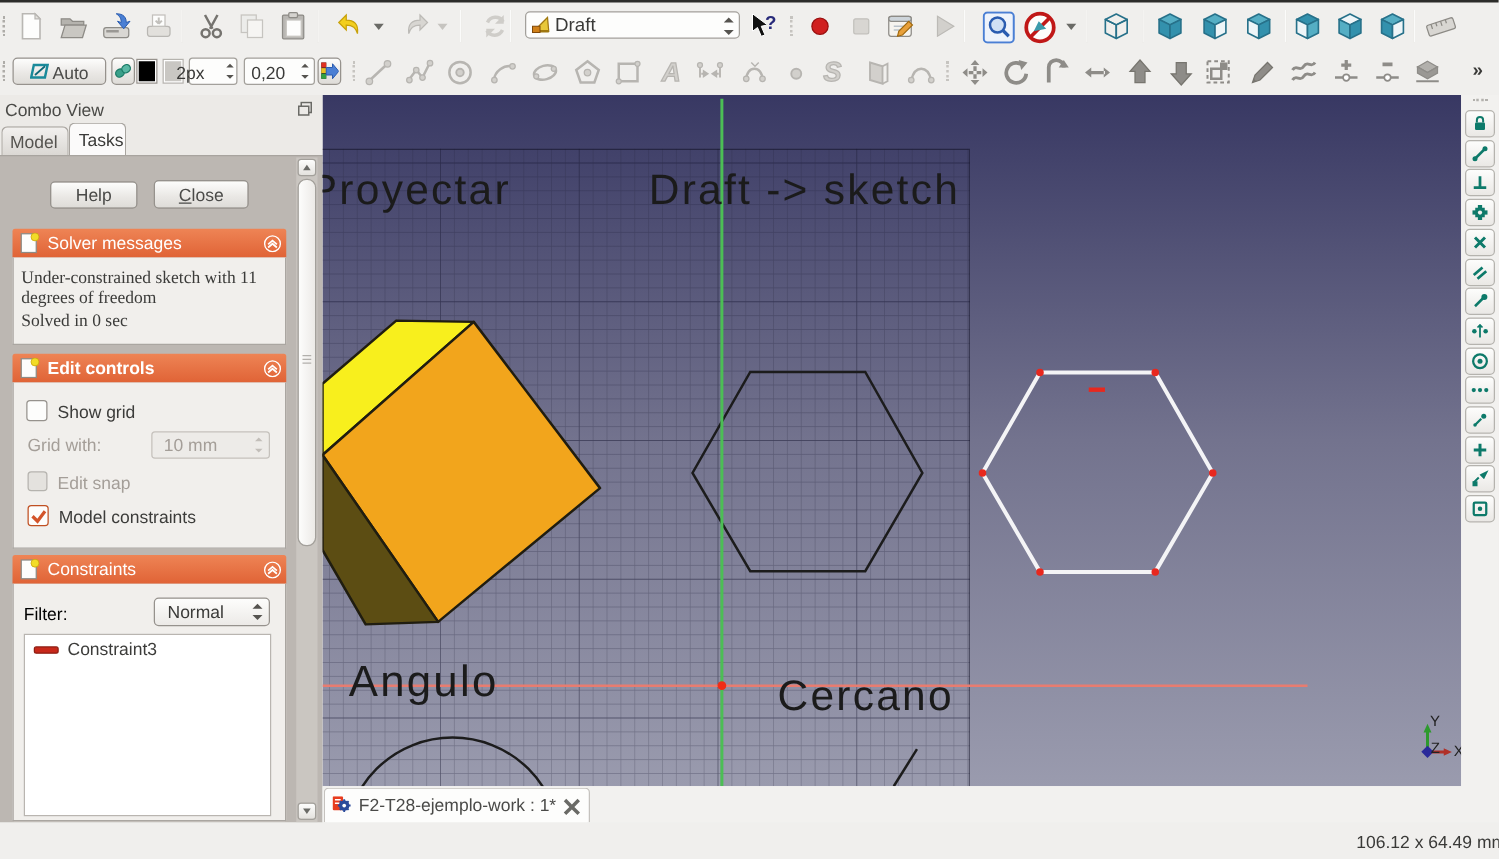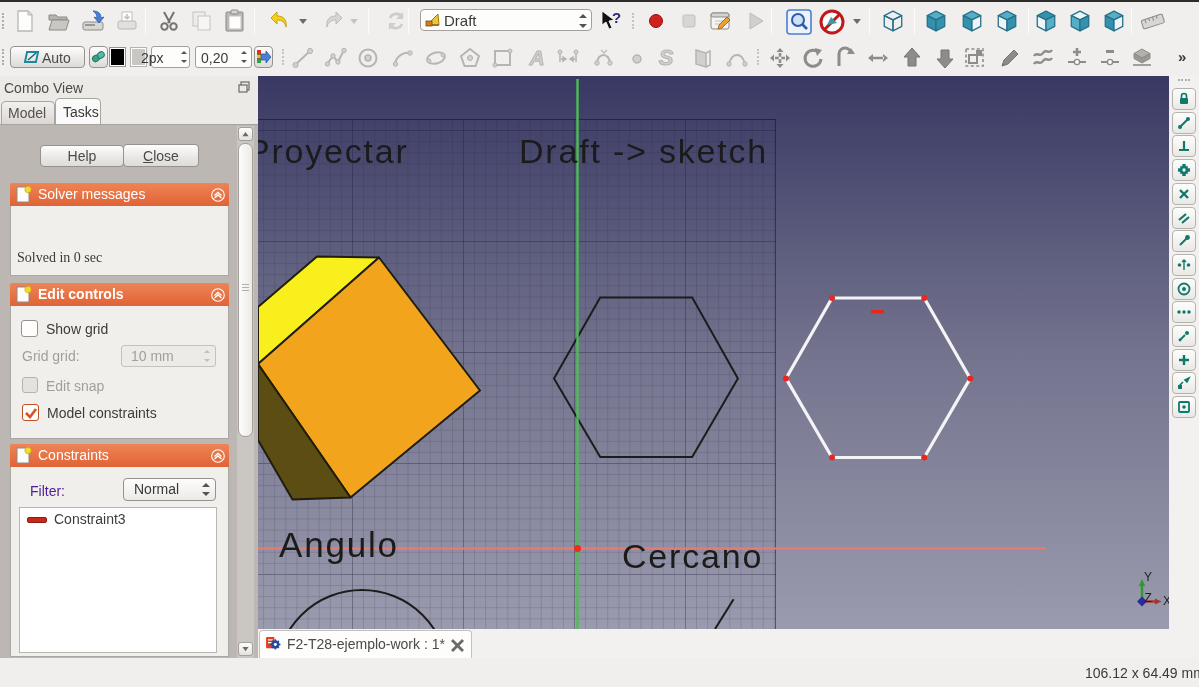--- a/index.html
+++ b/index.html
@@ -323,48 +323,49 @@
 <div class="abs" style="left:238px;top:127px;width:15px;height:14px;background:linear-gradient(#fdfdfc,#e4e2de);border:1px solid #a3a09b;border-radius:3px"></div>
 <svg class="abs" style="left:241px;top:131px" width="9" height="7" viewBox="0 0 9 8">
       <path d="M1 6l3.5-5L8 6z" fill="#6a6a66"></path>
     </svg>
 <div class="abs" style="left:238px;top:143px;width:15px;height:294px;background:linear-gradient(90deg,#fdfdfc,#eceae7);border:1px solid #a3a09b;border-radius:7px"></div>
 <div class="abs" style="left:242px;top:284px;width:7px;height:1px;border-top:1px solid #b2b0ac;box-shadow:0 3px #b2b0ac,0 6px #b2b0ac"></div>
 <div class="abs" style="left:238px;top:642px;width:15px;height:14px;background:linear-gradient(#fdfdfc,#e4e2de);border:1px solid #a3a09b;border-radius:3px"></div>
 <svg class="abs" style="left:241px;top:646px" width="9" height="7" viewBox="0 0 9 8">
       <path d="M1 1l3.5 5L8 1z" fill="#6a6a66"></path>
     </svg>
-<div class="btn" style="left:40px;top:145px;width:84px;height:22px;text-align:center;font-size:14px;line-height:21px">Help</div>
+<div class="btn" style="left:40px;top:145px;width:70px;height:22px;text-align:center;font-size:14px;line-height:21px">Help</div>
 <div class="btn" style="left:123px;top:144px;width:76px;height:23px;text-align:center;font-size:14px;line-height:22px"><span style="text-decoration:underline">C</span>lose</div>
 <div class="abs" style="left:10px;top:183px;width:219px;height:23px;background:linear-gradient(#ee8455,#e06336);border-radius:2px 2px 0 0"></div>
 <svg class="abs" style="left:16px;top:186px" width="16" height="17" viewBox="0 0 16 17">
       <rect x="1" y="1" width="12" height="15" fill="#fdfdfc" stroke="#8d8b86"></rect>
       <circle cx="12" cy="3.5" r="3.2" fill="#f2dc28" stroke="#c8a20c" stroke-width="0.6"></circle>
     </svg>
 <div class="abs" style="left:38px;top:186px;font-size:14px;font-weight:normal;color:#fff">Solver messages</div>
 <svg class="abs" style="left:211px;top:188px" width="14" height="14" viewBox="0 0 14 14">
       <circle cx="7" cy="7" r="6.3" fill="none" stroke="#fff" stroke-width="1.1"></circle>
       <path d="M3.5 7.5L7 4.5l3.5 3M3.5 10L7 7l3.5 3" stroke="#fff" stroke-width="1.4" fill="none"></path>
     </svg>
 <div class="abs" style="left:10px;top:206px;width:219px;height:70px;background:#f1efec;border:1px solid #aaa6a1;border-top:none"></div>
+<div class="abs" style="left:17px;top:215px;width:200px;font-family:'Liberation Serif',serif;font-size:14px;color:#3b3b39;line-height:16px">Under-constrained sketch with 11 degrees of freedom</div>
 <div class="abs" style="left:17px;top:250px;font-family:'Liberation Serif',serif;font-size:14px;color:#3b3b39">Solved in 0 sec</div>
 <div class="abs" style="left:10px;top:283px;width:219px;height:23px;background:linear-gradient(#ee8455,#e06336);border-radius:2px 2px 0 0"></div>
 <svg class="abs" style="left:16px;top:286px" width="16" height="17" viewBox="0 0 16 17">
       <rect x="1" y="1" width="12" height="15" fill="#fdfdfc" stroke="#8d8b86"></rect>
       <circle cx="12" cy="3.5" r="3.2" fill="#f2dc28" stroke="#c8a20c" stroke-width="0.6"></circle>
     </svg>
 <div class="abs" style="left:38px;top:286px;font-size:14px;font-weight:bold;color:#fff">Edit controls</div>
 <svg class="abs" style="left:211px;top:288px" width="14" height="14" viewBox="0 0 14 14">
       <circle cx="7" cy="7" r="6.3" fill="none" stroke="#fff" stroke-width="1.1"></circle>
       <path d="M3.5 7.5L7 4.5l3.5 3M3.5 10L7 7l3.5 3" stroke="#fff" stroke-width="1.4" fill="none"></path>
     </svg>
 <div class="abs" style="left:10px;top:306px;width:219px;height:133px;background:#f1efec;border:1px solid #aaa6a1;border-top:none"></div>
 <div class="abs" style="left:21px;top:320px;width:17px;height:17px;background:#fdfdfc;border:1px solid #96928d;border-radius:3px"></div>
 <div class="abs" style="left:46px;top:321px;font-size:14px;color:#3c3c3a">Show grid</div>
-<div class="abs" style="left:22px;top:348px;font-size:14px;color:#a49e98">Grid grid:</div>
+<div class="abs" style="left:22px;top:348px;font-size:14px;color:#a49e98">Grid with:</div>
 <div class="abs" style="left:121px;top:345px;width:95px;height:22px;background:#edebe8;border:1px solid #c5c1bc;border-radius:3px"></div>
 <div class="abs" style="left:131px;top:348px;font-size:14px;color:#a49e98">10 mm</div>
 <svg class="abs" style="left:203px;top:348px" width="8" height="16" viewBox="0 0 8 16">
       <path d="M1 5l3-3 3 3z" fill="#c2beb9"></path>
       <path d="M1 11l3 3 3-3z" fill="#c2beb9"></path>
     </svg>
 <div class="abs" style="left:22px;top:377px;width:16px;height:16px;background:#e4e2de;border:1px solid #b5b3ae;border-radius:3px"></div>
 <div class="abs" style="left:46px;top:378px;font-size:14px;color:#a49e98">Edit snap</div>
 <div class="abs" style="left:22px;top:404px;width:17px;height:17px;background:#fdfdfc;border:1px solid #c05022;border-radius:3px"></div>
 <svg class="abs" style="left:24px;top:406px" width="14" height="14" viewBox="0 0 14 14">
@@ -375,21 +376,21 @@
 <svg class="abs" style="left:16px;top:447px" width="16" height="17" viewBox="0 0 16 17">
       <rect x="1" y="1" width="12" height="15" fill="#fdfdfc" stroke="#8d8b86"></rect>
       <circle cx="12" cy="3.5" r="3.2" fill="#f2dc28" stroke="#c8a20c" stroke-width="0.6"></circle>
     </svg>
 <div class="abs" style="left:38px;top:447px;font-size:14px;font-weight:normal;color:#fff">Constraints</div>
 <svg class="abs" style="left:211px;top:449px" width="14" height="14" viewBox="0 0 14 14">
       <circle cx="7" cy="7" r="6.3" fill="none" stroke="#fff" stroke-width="1.1"></circle>
       <path d="M3.5 7.5L7 4.5l3.5 3M3.5 10L7 7l3.5 3" stroke="#fff" stroke-width="1.4" fill="none"></path>
     </svg>
 <div class="abs" style="left:10px;top:467px;width:219px;height:190px;background:#f1efec;border:1px solid #aaa6a1;border-top:none"></div>
-<div class="abs" style="left:30px;top:483px;font-size:14px;color:#4c1d95">Filter:</div>
+<div class="abs" style="left:19px;top:483px;font-size:14px;color:#000000">Filter:</div>
 <div class="abs" style="left:123px;top:478px;width:93px;height:23px;background:linear-gradient(#fdfdfc,#eceae7);border:1px solid #96928d;border-radius:4px"></div>
 <div class="abs" style="left:134px;top:481px;font-size:14px;color:#3a3a38">Normal</div>
 <svg class="abs" style="left:201px;top:481px" width="10" height="17" viewBox="0 0 10 17">
       <path d="M1 6l4-4 4 4z" fill="#55534f"></path>
       <path d="M1 11l4 4 4-4z" fill="#55534f"></path>
     </svg>
 <div class="abs" style="left:19px;top:507px;width:198px;height:146px;background:#fff;border:1px solid #b9b5b0"></div>
 <div class="abs" style="left:27px;top:517px;width:20px;height:6px;background:#c8281a;border:1px solid #8d1d12;border-radius:2px"></div>
 <div class="abs" style="left:54px;top:511px;font-size:14px;color:#3c3c3a">Constraint3</div>
 

